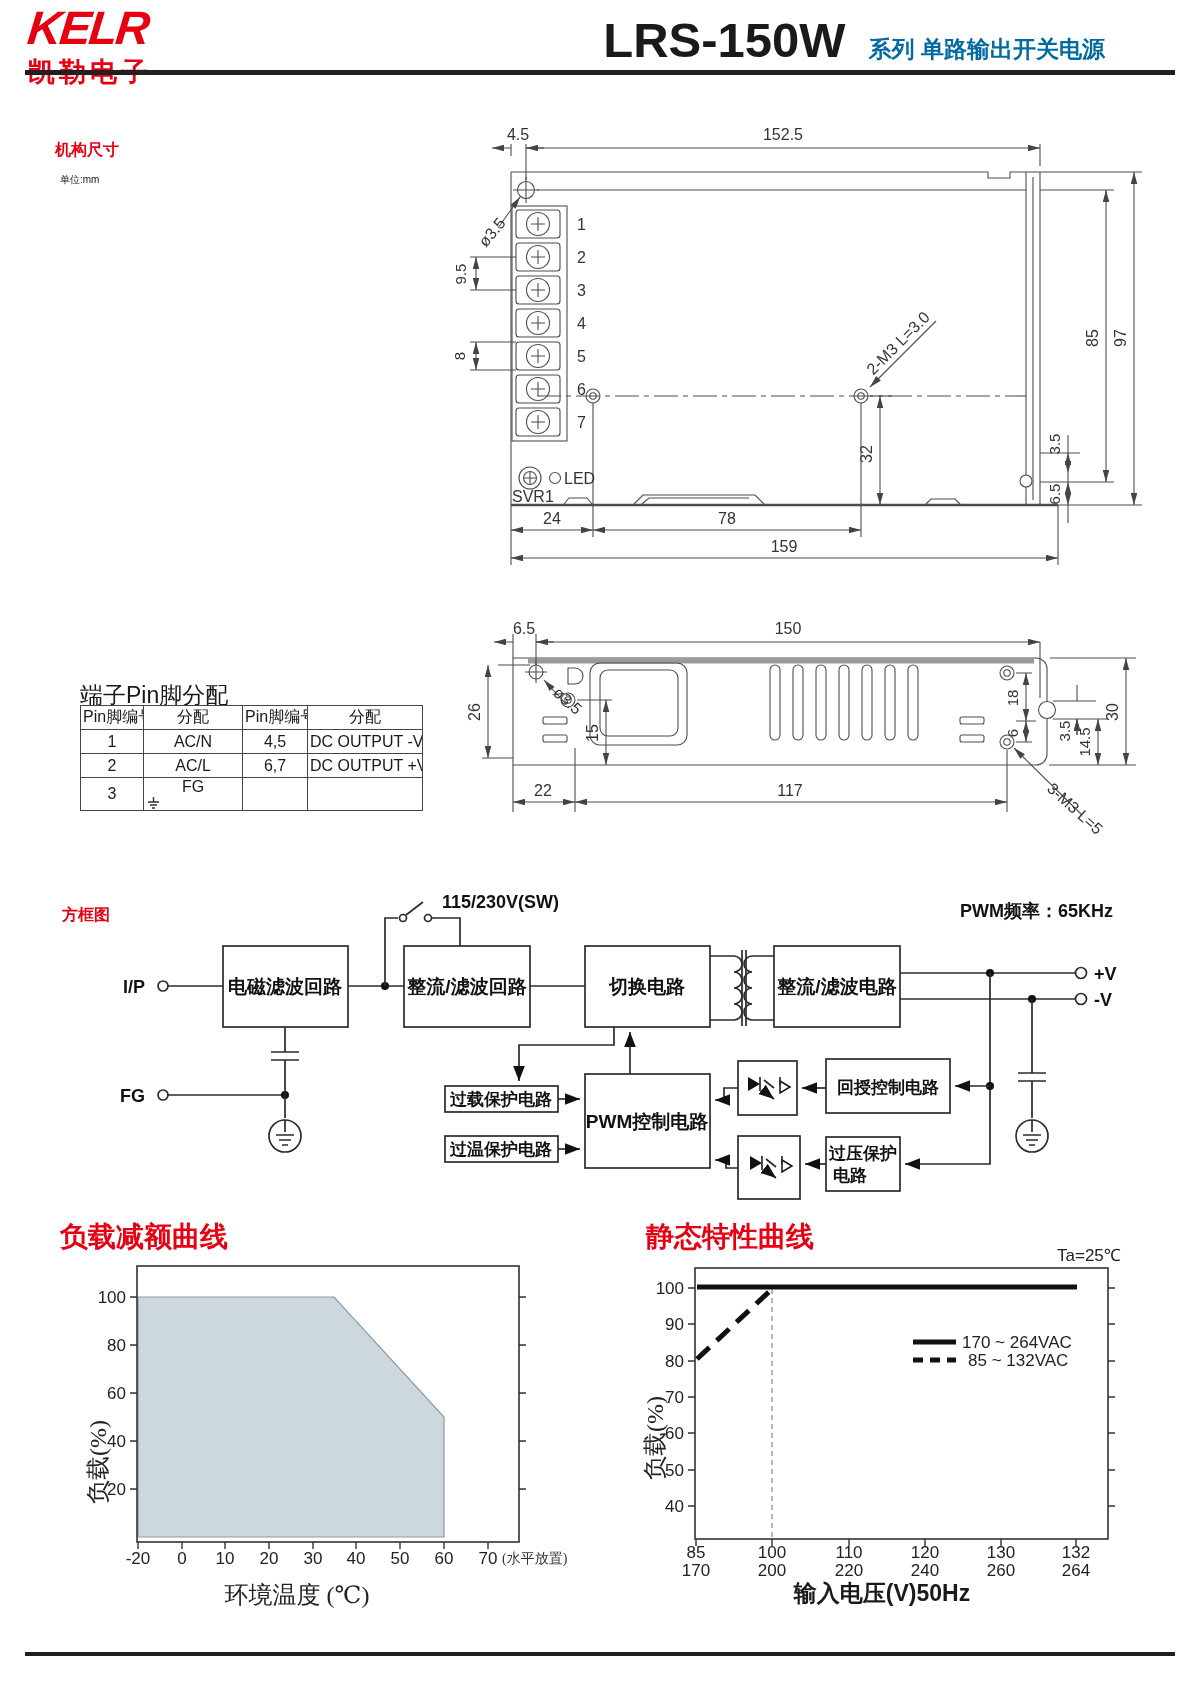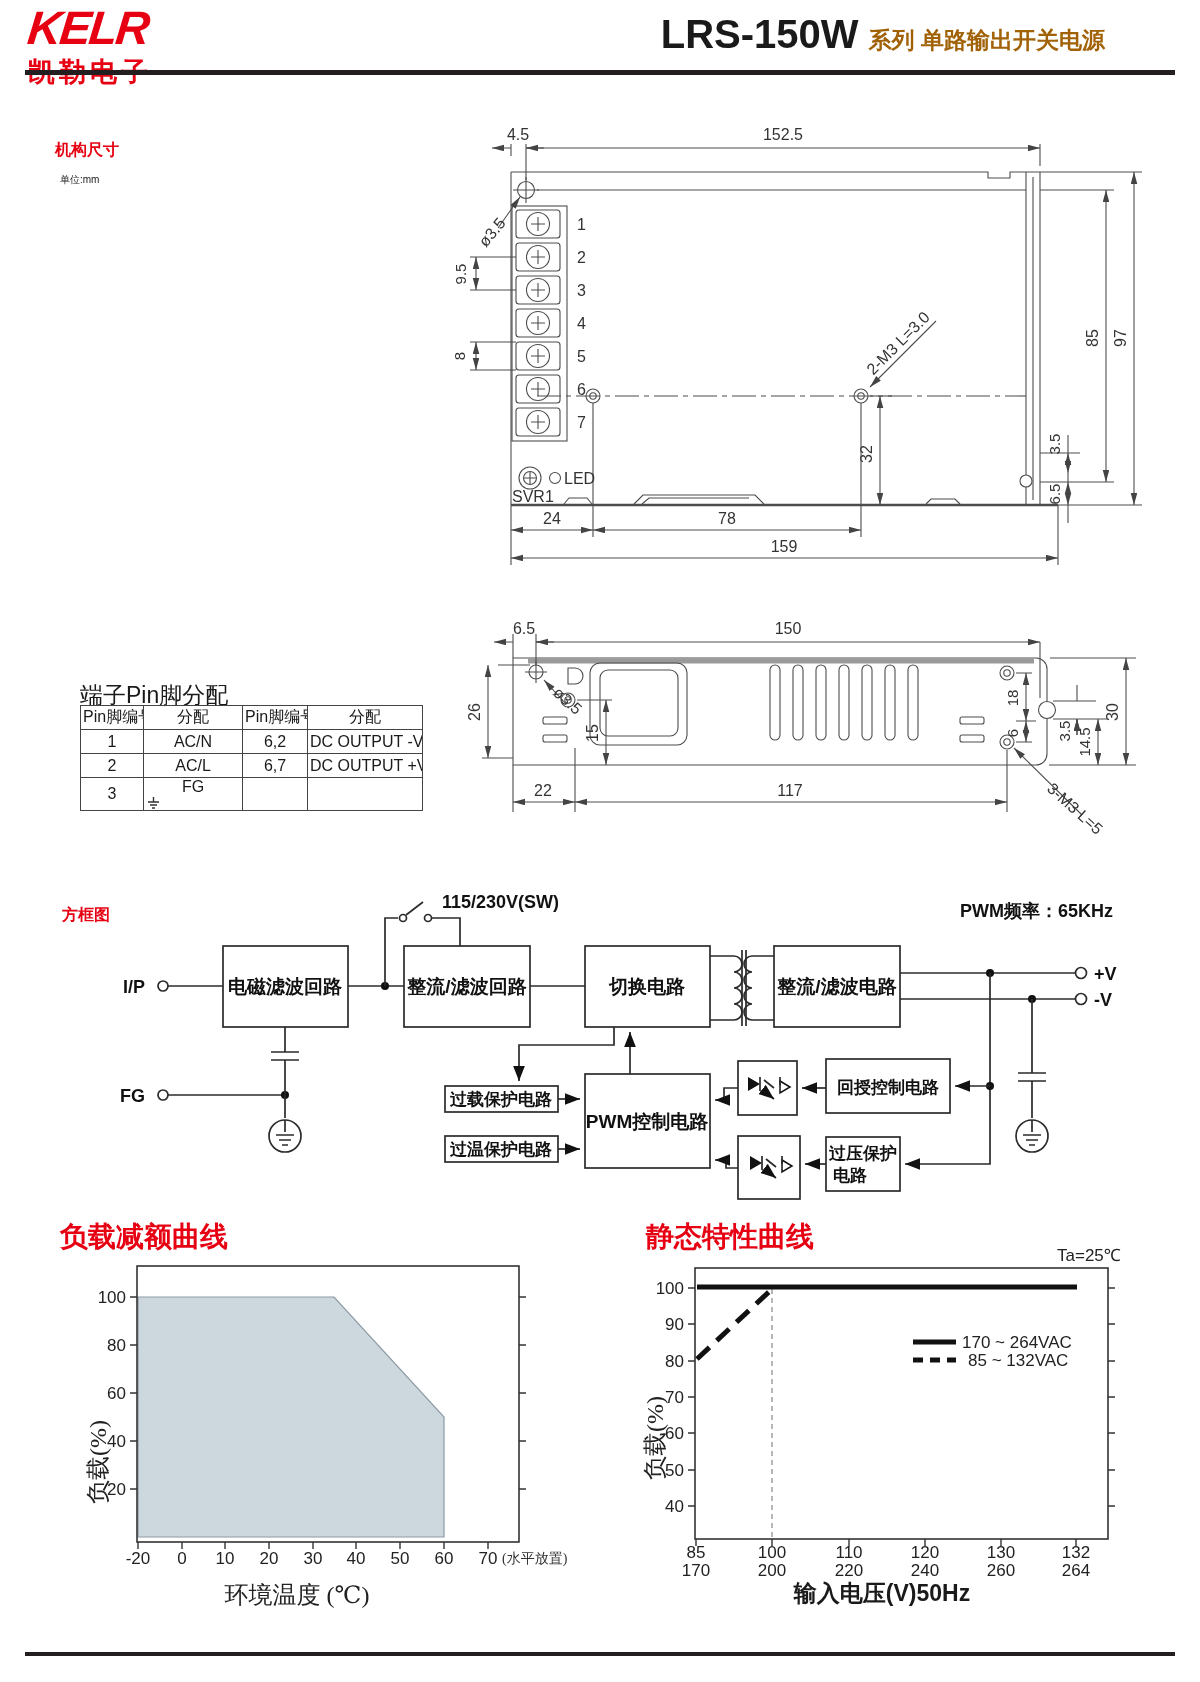--- a/index.html
+++ b/index.html
@@ -4,22 +4,22 @@
 <style>
   html,body{margin:0;padding:0;background:#f2f2f2;}
   .page{position:relative;width:1200px;height:1682px;background:#ffffff;overflow:hidden;
         font-family:"Liberation Sans","DejaVu Sans",sans-serif;color:#222;}
   .abs{position:absolute;}
   
   .logo-main{font-family:"Liberation Sans",sans-serif;font-size:47px;font-weight:bold;font-style:italic;
              color:#e60012;letter-spacing:-2px;line-height:1;transform:skewX(-6deg);}
   .logo-sub{font-size:27px;font-weight:bold;color:#e60012;letter-spacing:4px;margin-top:3px;}
   .doc-title{white-space:nowrap;text-align:right;}
-  .doc-title .model{font-size:40px;font-weight:bold;letter-spacing:0px;color:#1a1a1a;}
-  .doc-title .suffix{font-size:23px;font-weight:bold;color:#a16207;margin-left:10px;}
+  .doc-title .model{font-size:49px;font-weight:bold;letter-spacing:0px;color:#1a1a1a;}
+  .doc-title .suffix{font-size:23px;font-weight:bold;color:#0369a1;margin-left:23px;}
   .rule{background:#231f20;}
   
   .sec-red{color:#e60012;font-weight:bold;font-size:16px;}
   .sec-red.big{font-size:28px;}
   .plain{color:#1a1a1a;font-size:10px;}
   
   .pin-title{font-size:23px;color:#1a1a1a;}
   table.pin{border-collapse:collapse;table-layout:fixed;}
   table.pin td,table.pin th{border:1.6px solid #444;font-weight:normal;font-size:16px;color:#1a1a1a;
        text-align:center;vertical-align:middle;height:23px;padding:0 2px;white-space:nowrap;overflow:hidden;}
@@ -250,21 +250,21 @@
     <tbody>
         <tr>
       <th>Pin脚编号</th>
       <th>分配</th>
       <th>Pin脚编号</th>
       <th>分配</th>
     </tr>
     <tr>
       <td>1</td>
       <td>AC/N</td>
-      <td>6,2</td>
+      <td>4,5</td>
       <td>DC OUTPUT -V</td>
     </tr>
     <tr>
       <td>2</td>
       <td>AC/L</td>
       <td>6,7</td>
       <td>DC OUTPUT +V</td>
     </tr>
     <tr>
       <td>3</td>

